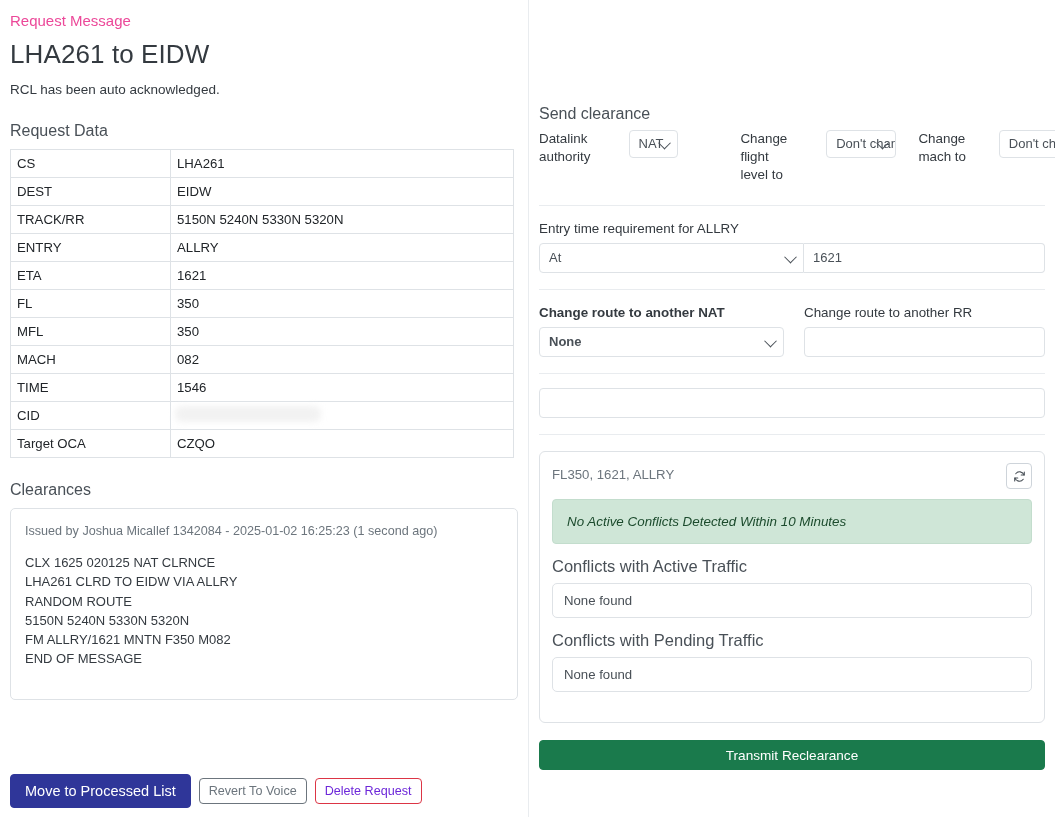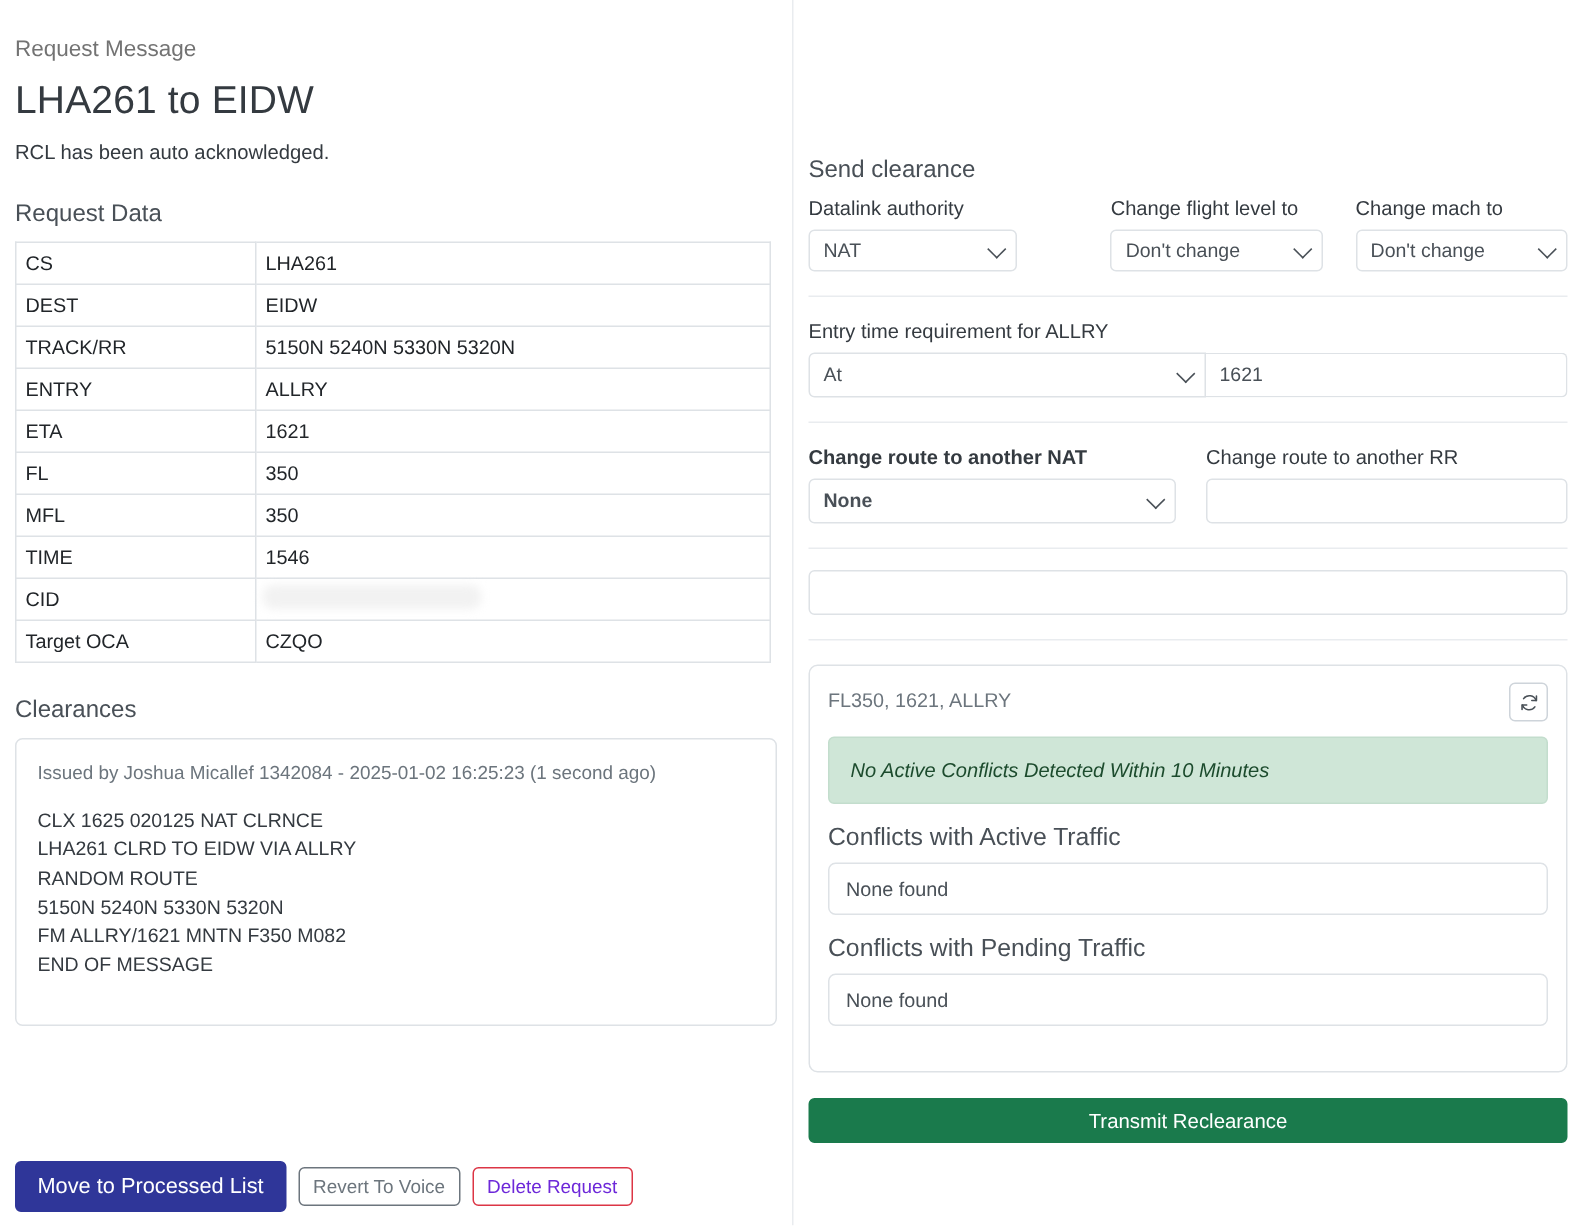--- a/index.html
+++ b/index.html
@@ -13,22 +13,22 @@
   }
   .page { position: relative; width: 1055px; height: 817px; }
 
   
   .left-col {
     position: absolute; left: 0; top: 0;
     width: 528px; height: 817px;
     padding: 8px 12px 0 10px;
   }
   .eyebrow {
-    font-size: 15px; color: #737373; font-weight: 400;
-    margin: 14px 0 0 0; line-height: 22px;
+    font-size: 15px; color: #ec4899; font-weight: 400;
+    margin: 2px 0 0 0; line-height: 22px;
   }
   .flight-title {
     font-size: 26px; font-weight: 400; color: #343a40;
     margin: 6px 0 0 0; line-height: 32px; letter-spacing: 0.1px;
   }
   .ack-note {
     font-size: 13.5px; color: #343a40; margin: 11px 0 0 0; line-height: 18px;
   }
   .section-head {
     font-size: 16px; color: #495057; font-weight: 400;
@@ -94,21 +94,21 @@
   }
   .send-head {
     font-size: 16px; color: #495057; font-weight: 400;
     margin: 0 0 6px 0; line-height: 20px;
   }
   .field-label {
     font-size: 13.4px; color: #343a40; line-height: 18px;
     margin: 0 0 5px 0; display: block;
   }
   .ctrl-row { display: flex; gap: 22px; }
-  .ctrl-col { display: flex; flex-direction: column; }
+  .ctrl-col { display: flex; flex-direction: row; gap: 28px; }
   .w-nat  { width: 154px; }
   .w-fl   { width: 156px; margin-left: 40px; }
   .w-mach { width: 156px; }
 
   .select, .textinput {
     height: 28px; border: 1px solid #dee2e6; border-radius: 4px;
     background: #fff; font-size: 13px; color: #495057;
     font-family: "Liberation Sans", sans-serif;
     padding: 0 24px 0 9px; line-height: 26px;
     display: flex; align-items: center; position: relative;
@@ -209,20 +209,24 @@
           <td class="k">ETA</td>
           <td>1621</td>
         </tr>
         <tr>
           <td class="k">FL</td>
           <td>350</td>
         </tr>
         <tr>
           <td class="k">MFL</td>
           <td>350</td>
+        </tr>
+        <tr>
+          <td class="k">MACH</td>
+          <td>082</td>
         </tr>
         <tr>
           <td class="k">TIME</td>
           <td>1546</td>
         </tr>
         <tr>
           <td class="k">CID</td>
           <td class="cid-cell">
             <span class="redact"></span>
             <span></span>

